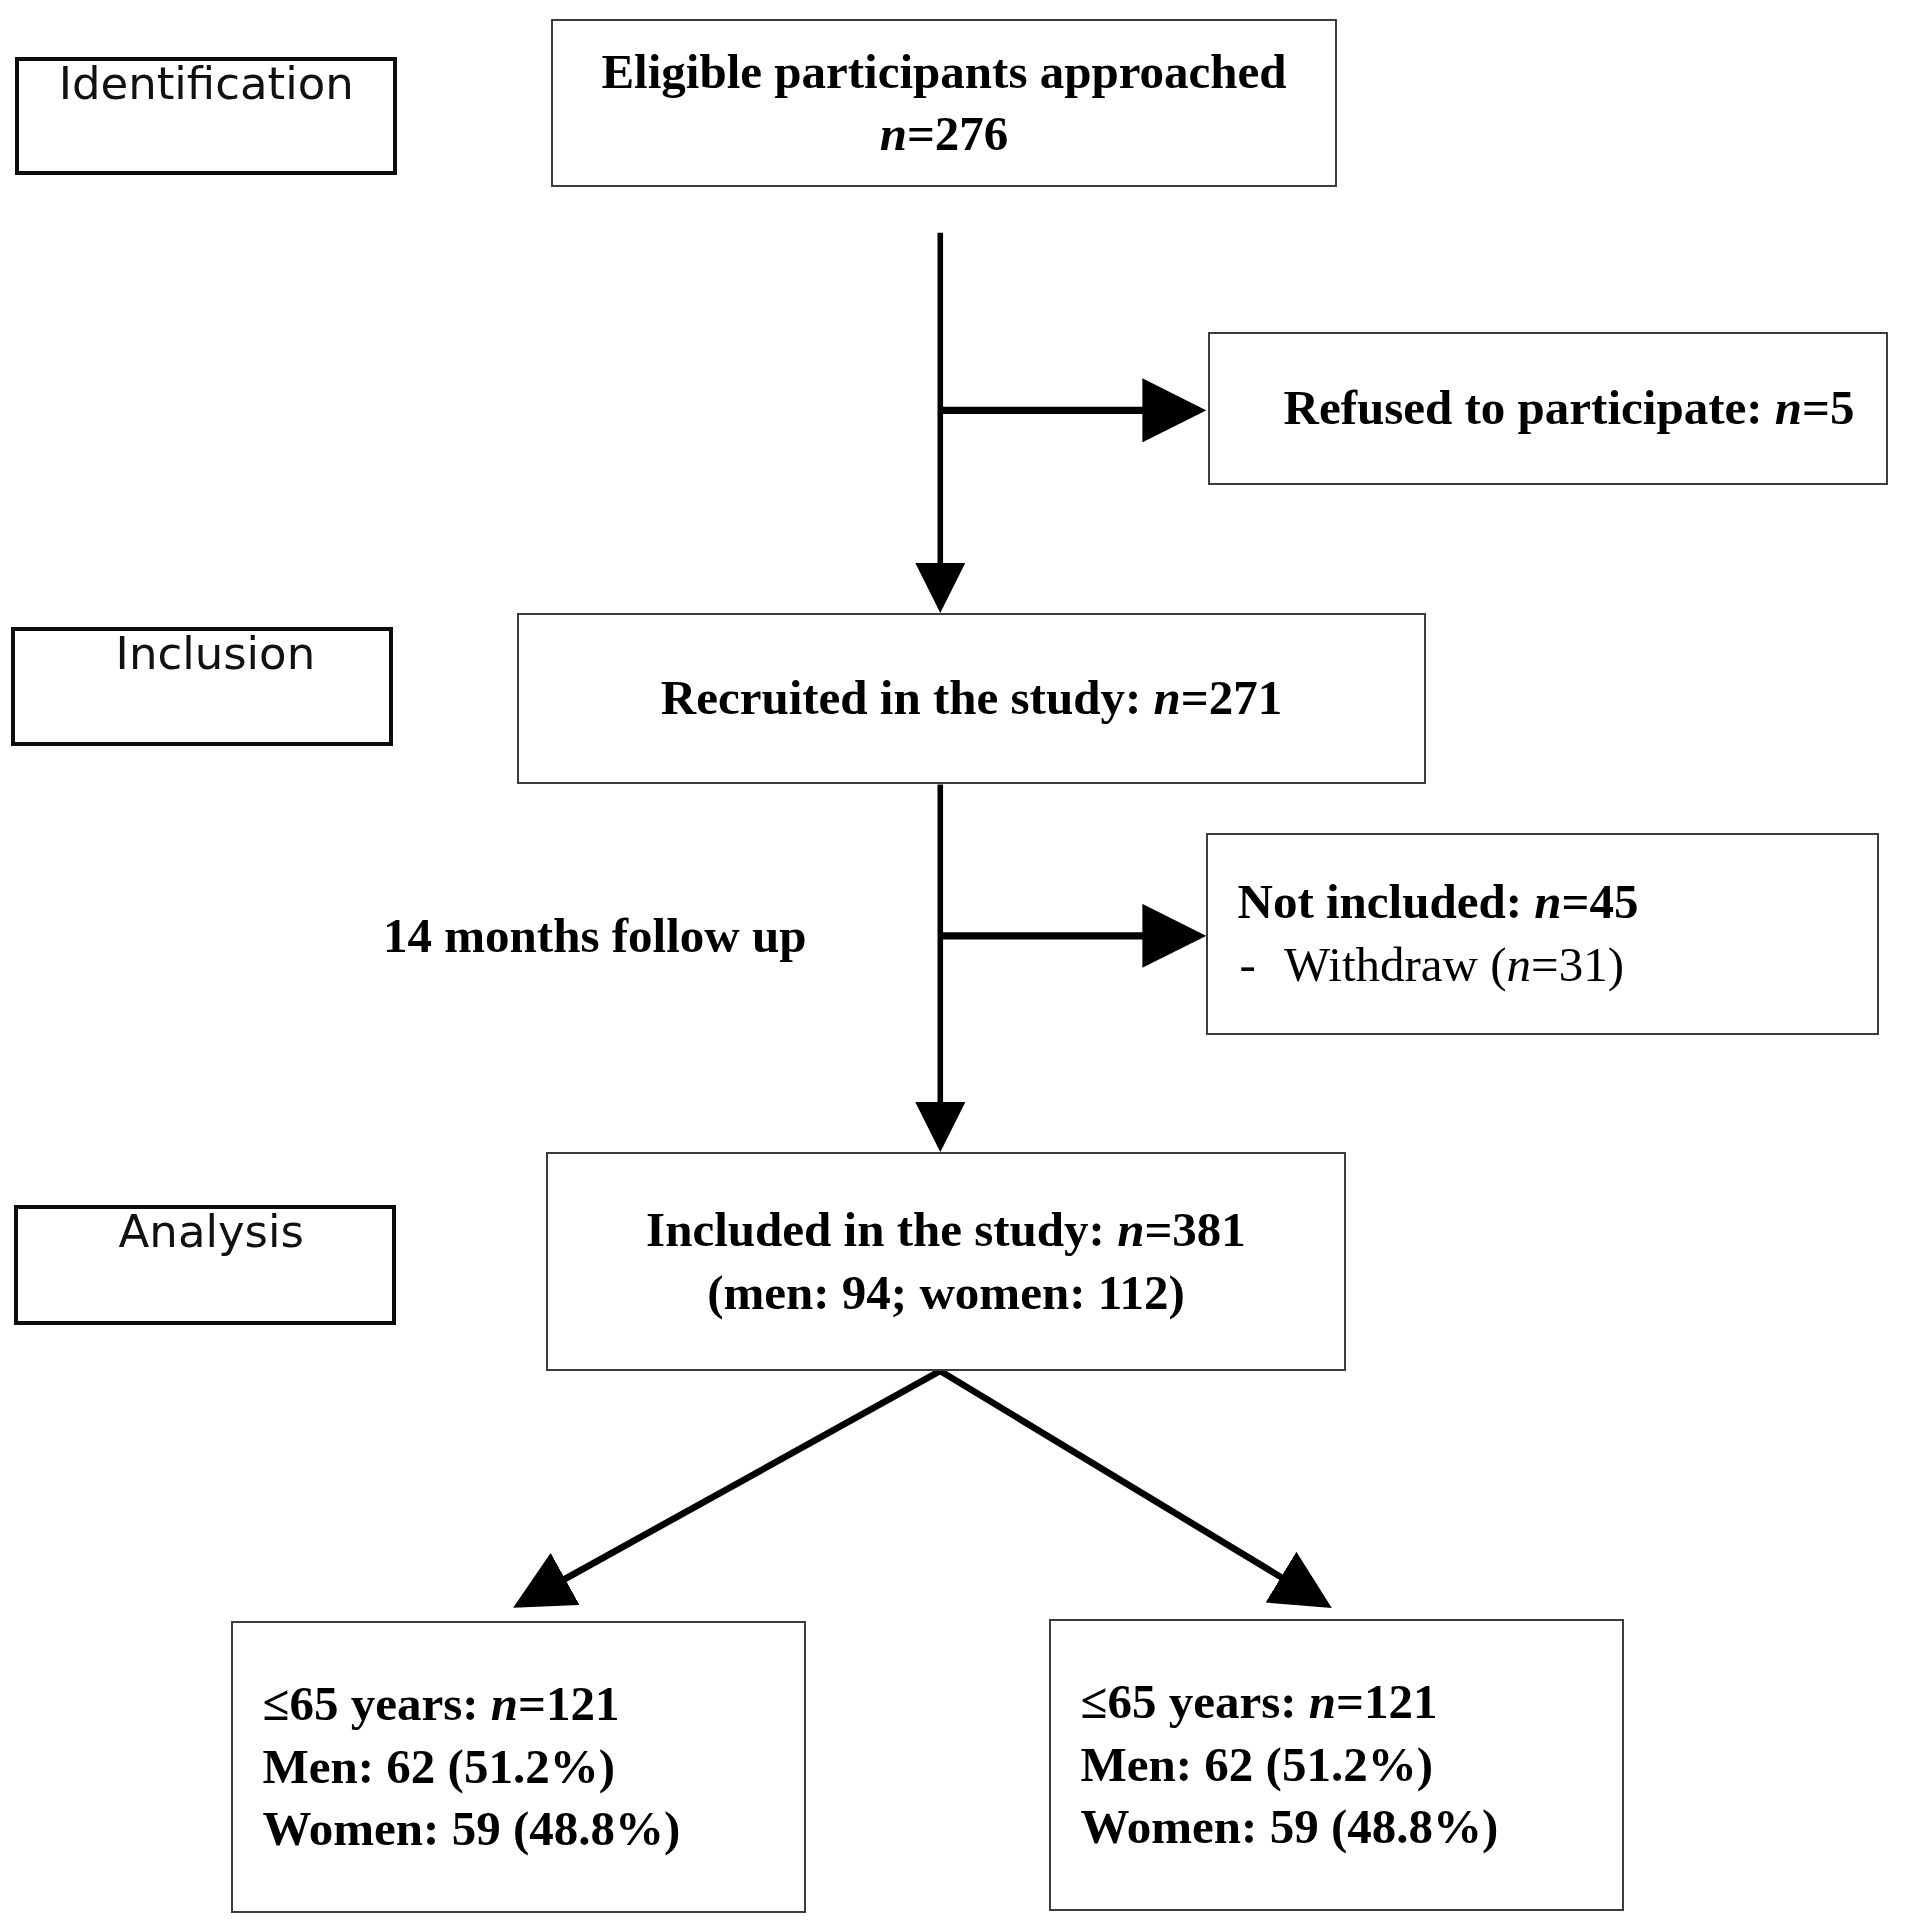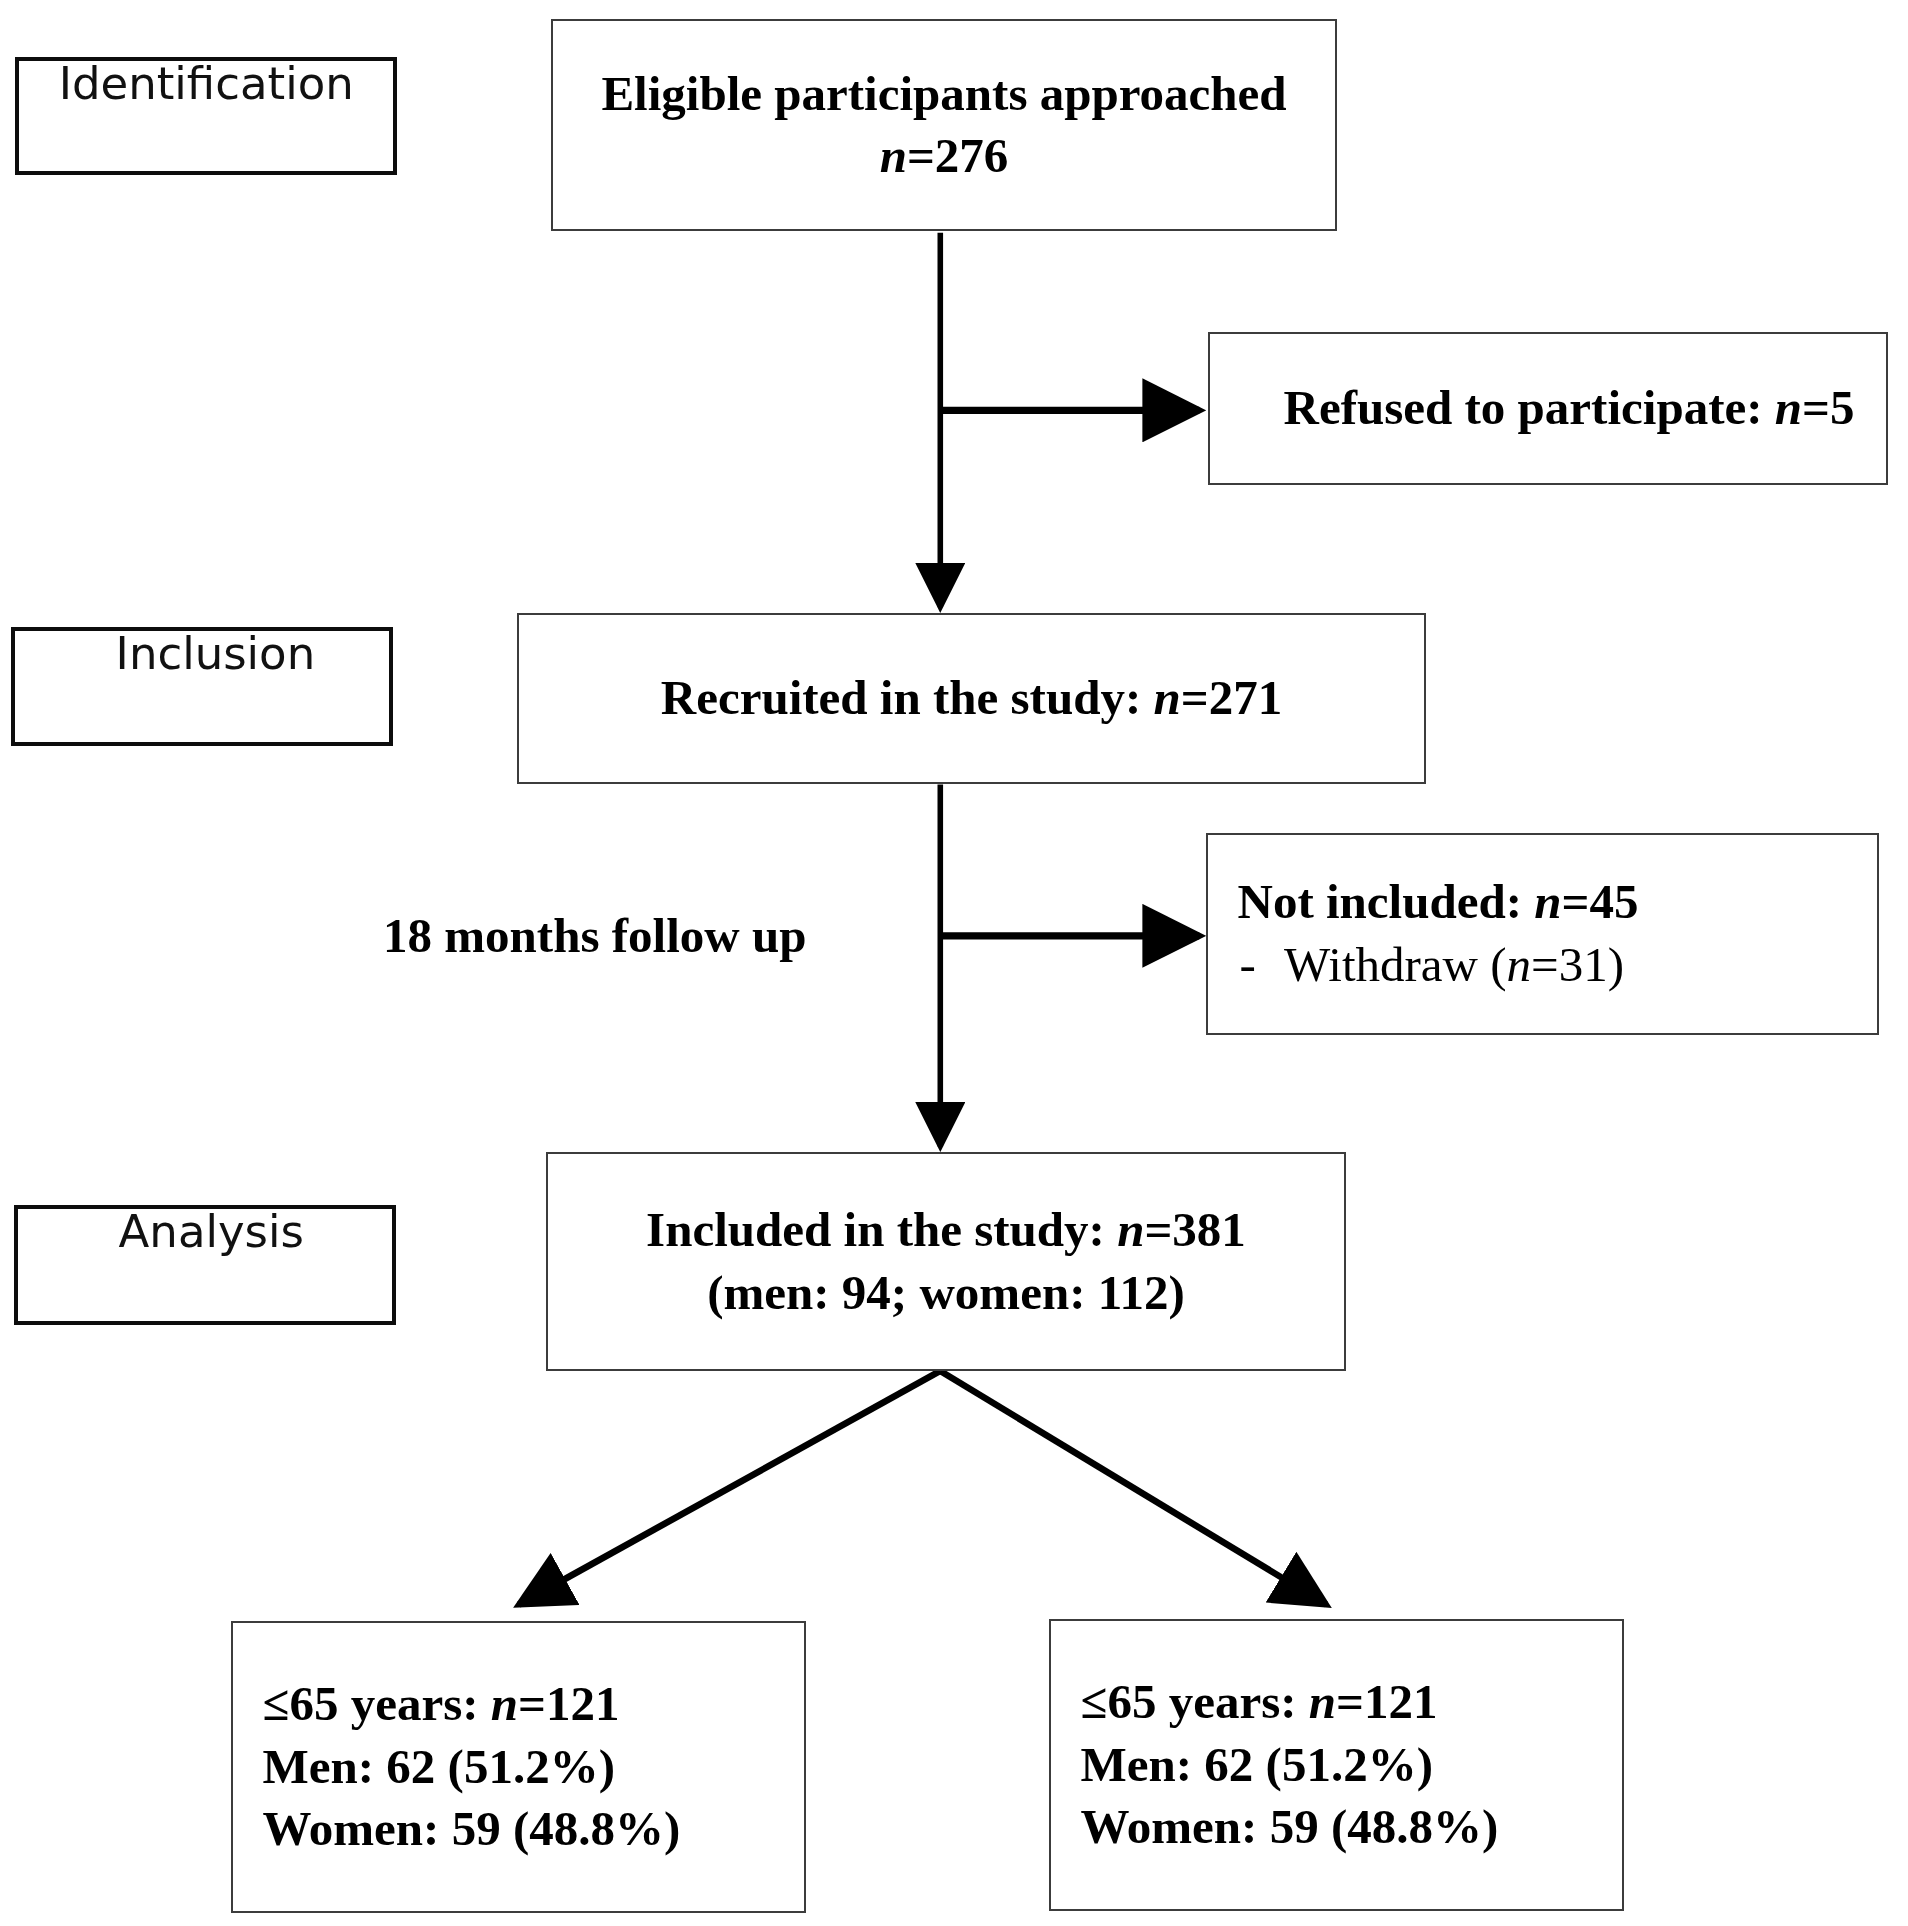--- a/index.html
+++ b/index.html
@@ -128,21 +128,21 @@
   </div>
 
   <div class="stage-box" style="left:11.2px; top:627px; width:382px; height:119px;">
     <span class="stage-label" style="transform:translateX(13.2px);">Inclusion</span>
   </div>
 
   <div class="stage-box" style="left:14.2px; top:1205px; width:382px; height:120px;">
     <span class="stage-label" style="transform:translateX(6.1px);">Analysis</span>
   </div>
 
-  <div class="flow-box center" style="left:551px; top:19.3px; width:786px; height:212px;">
+  <div class="flow-box center" style="left:551px; top:19.3px; width:786px; height:168px;">
     <div class="flow-line">Eligible participants approached</div>
     <div class="flow-line"><i>n</i><span>=276</span></div>
   </div>
 
   <div class="flow-box left" style="left:1208px; top:332px; width:680px; height:153px;padding-left:44px;">
     <div class="flow-line pad"><span>Refused to participate: </span><i>n</i><span>=5</span></div>
   </div>
 
   <div class="flow-box center" style="left:517px; top:613px; width:909px; height:171px;">
     <div class="flow-line"><span>Recruited in the study: </span><i>n</i><span>=271</span></div>
@@ -151,21 +151,21 @@
   <div class="flow-box left" style="left:1206px; top:833px; width:673px; height:202px;">
     <div class="flow-line pad"><span>Not included: </span><i>n</i><span>=45</span></div>
     <div class="sub-line">
         <span class="dash">-</span>
         <span>Withdraw (</span>
         <i>n</i>
         <span>=31)</span>
       </div>
   </div>
 
-  <div class="annotation" style="left:383px; top:911px;">18 months follow up</div>
+  <div class="annotation" style="left:383px; top:911px;">14 months follow up</div>
 
   <div class="flow-box center" style="left:546px; top:1152px; width:800px; height:219px;">
     <div class="flow-line"><span>Included in the study: </span><i>n</i><span>=381</span></div>
     <div class="flow-line">(men: 94; women: 112)</div>
   </div>
 
   <div class="flow-box left" style="left:231px; top:1621px; width:575px; height:292px;">
     <div class="flow-line pad"><span>≤65 years: </span><i>n</i><span>=121</span></div>
     <div class="flow-line pad">Men: 62 (51.2%)</div>
     <div class="flow-line pad">Women: 59 (48.8%)</div>

